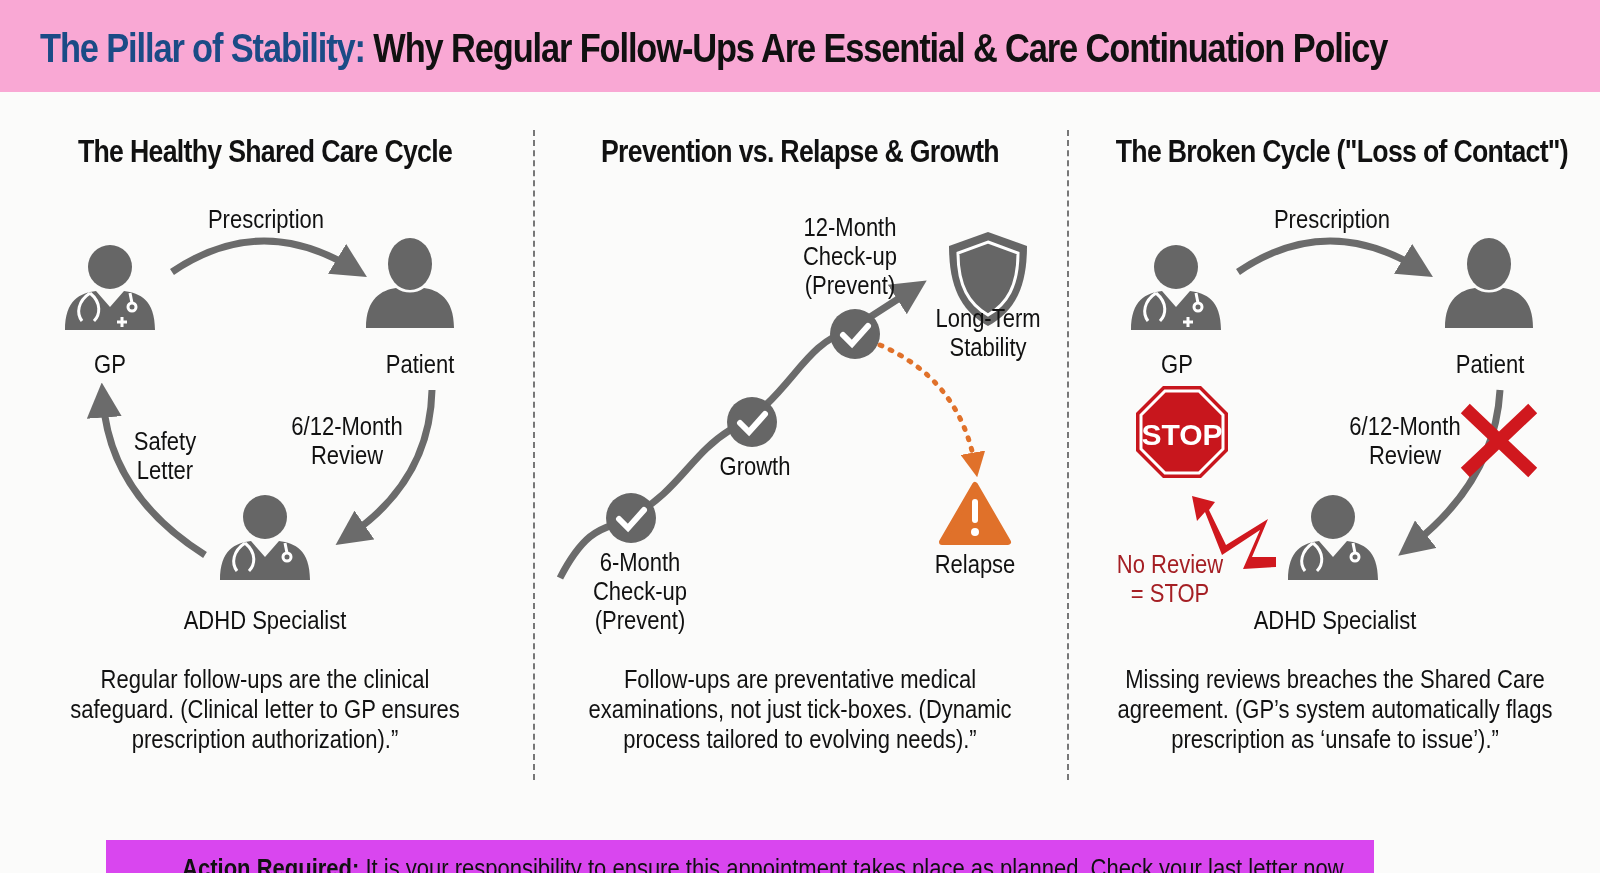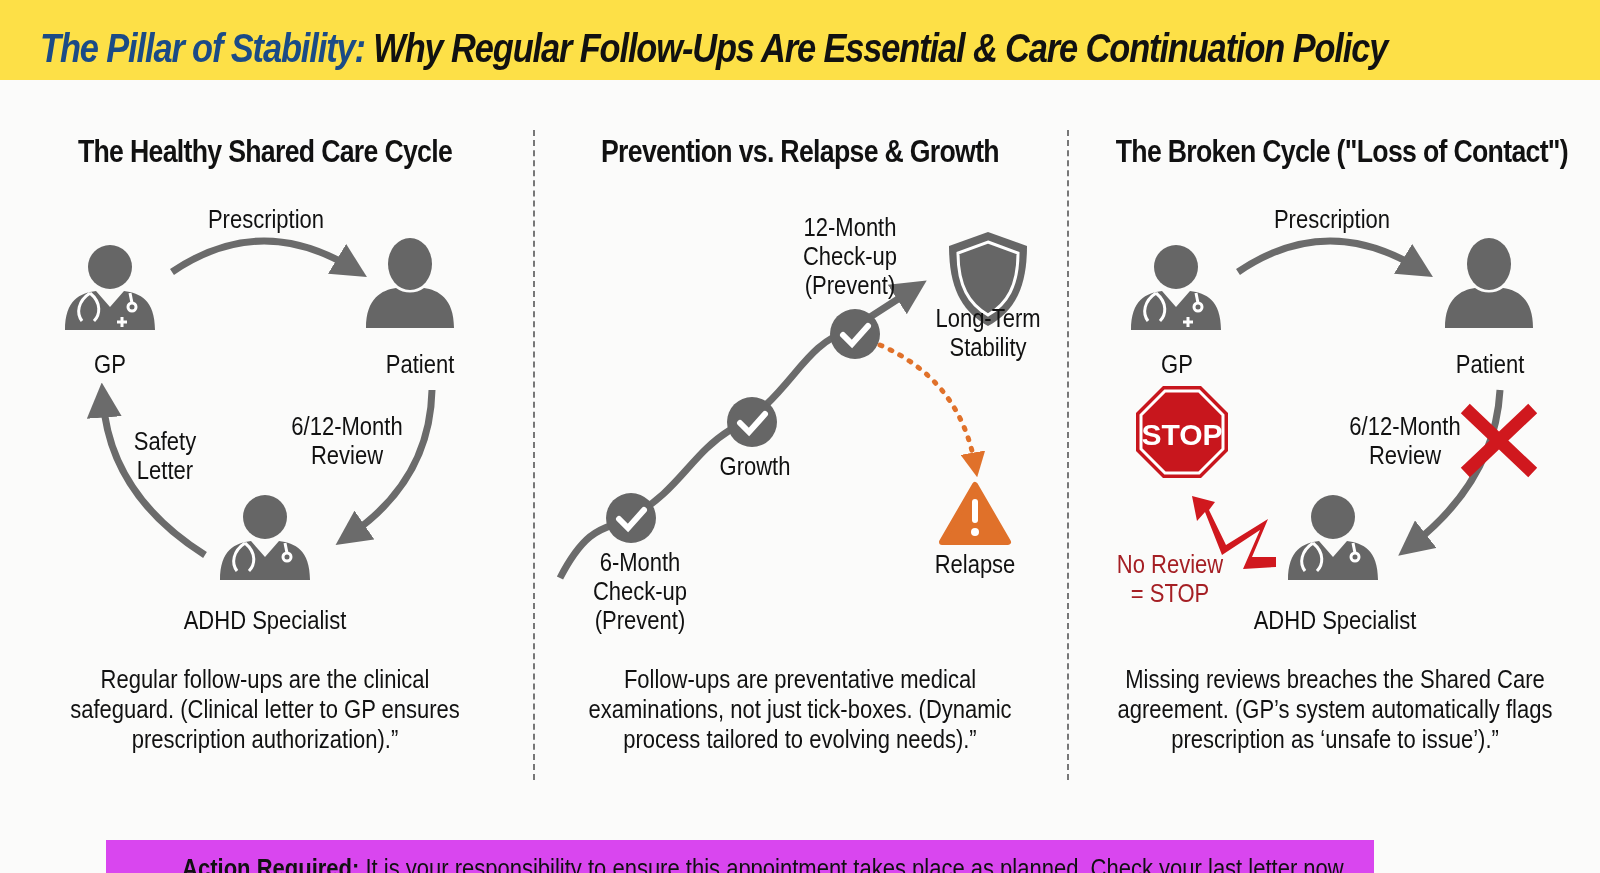--- a/index.html
+++ b/index.html
@@ -1,18 +1,18 @@
 <!DOCTYPE html>
 <html><head>
 <meta charset="utf-8">
 <style>
   * { box-sizing: border-box; margin: 0; padding: 0; }
   html, body { width: 1600px; height: 873px; overflow: hidden; background: #fbfbfa; }
   body { font-family: "Liberation Sans", "DejaVu Sans", sans-serif; color: #111; position: relative; }
-  .header { position: absolute; left: 0; top: 0; width: 1600px; height: 80px; background: #fde047; font-style: italic; }
+  .header { position: absolute; left: 0; top: 0; width: 1600px; height: 92px; background: #f9a8d4; }
   .title { position: absolute; left: 40px; top: 26px; font-size: 40px; font-weight: bold; letter-spacing: -1.3px; white-space: nowrap; transform: scaleX(0.86); transform-origin: left center; }
   .title .blue { color: #1b4b86; }
   .title .black { color: #111; }
   .divider { position: absolute; top: 130px; height: 650px; border-left: 2px dashed #777; width: 0; }
   .col-title { position: absolute; top: 134px; font-size: 31px; font-weight: bold; white-space: nowrap; letter-spacing: -0.8px; transform: scaleX(0.86); transform-origin: center; text-align: center; }
   .lbl { position: absolute; font-size: 25px; line-height: 29px; text-align: center; white-space: nowrap; color: #111; transform: scaleX(0.88); transform-origin: center; }
   .lbl.red { color: #a51f24; }
   .desc { position: absolute; top: 664px; font-size: 25px; line-height: 30px; text-align: center; white-space: nowrap; transform: scaleX(0.88); transform-origin: center; }
   .desc div { display: block; }
   svg.diagram { position: absolute; left: 0; top: 0; width: 1600px; height: 873px; }

